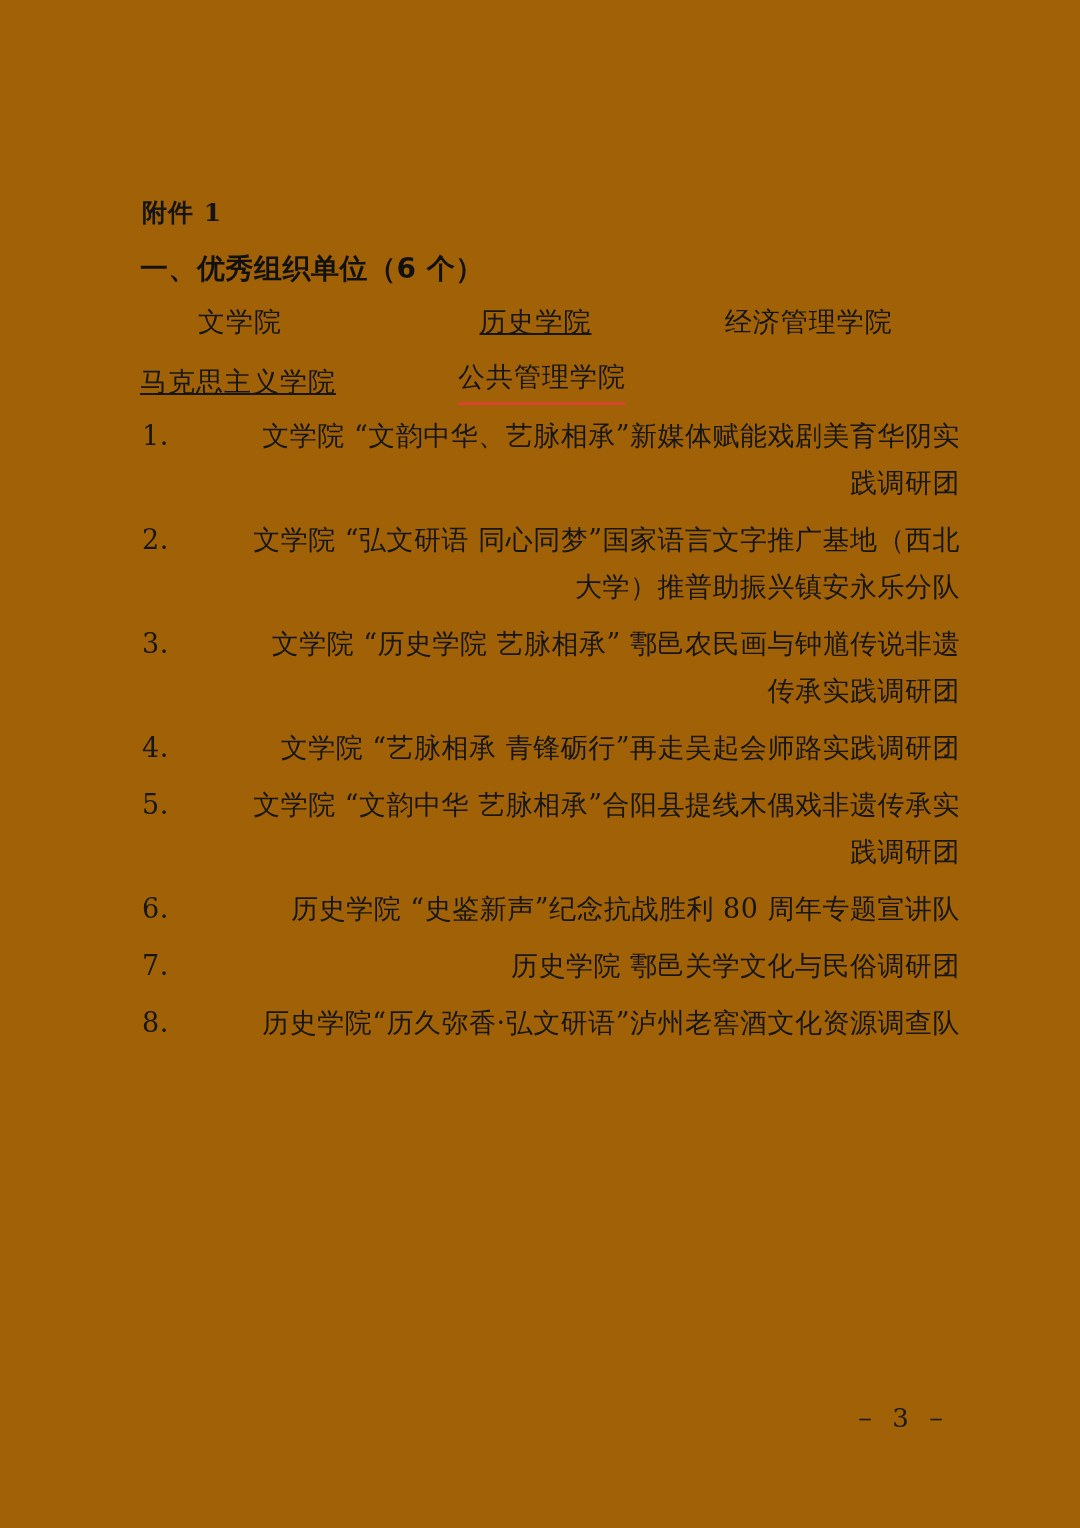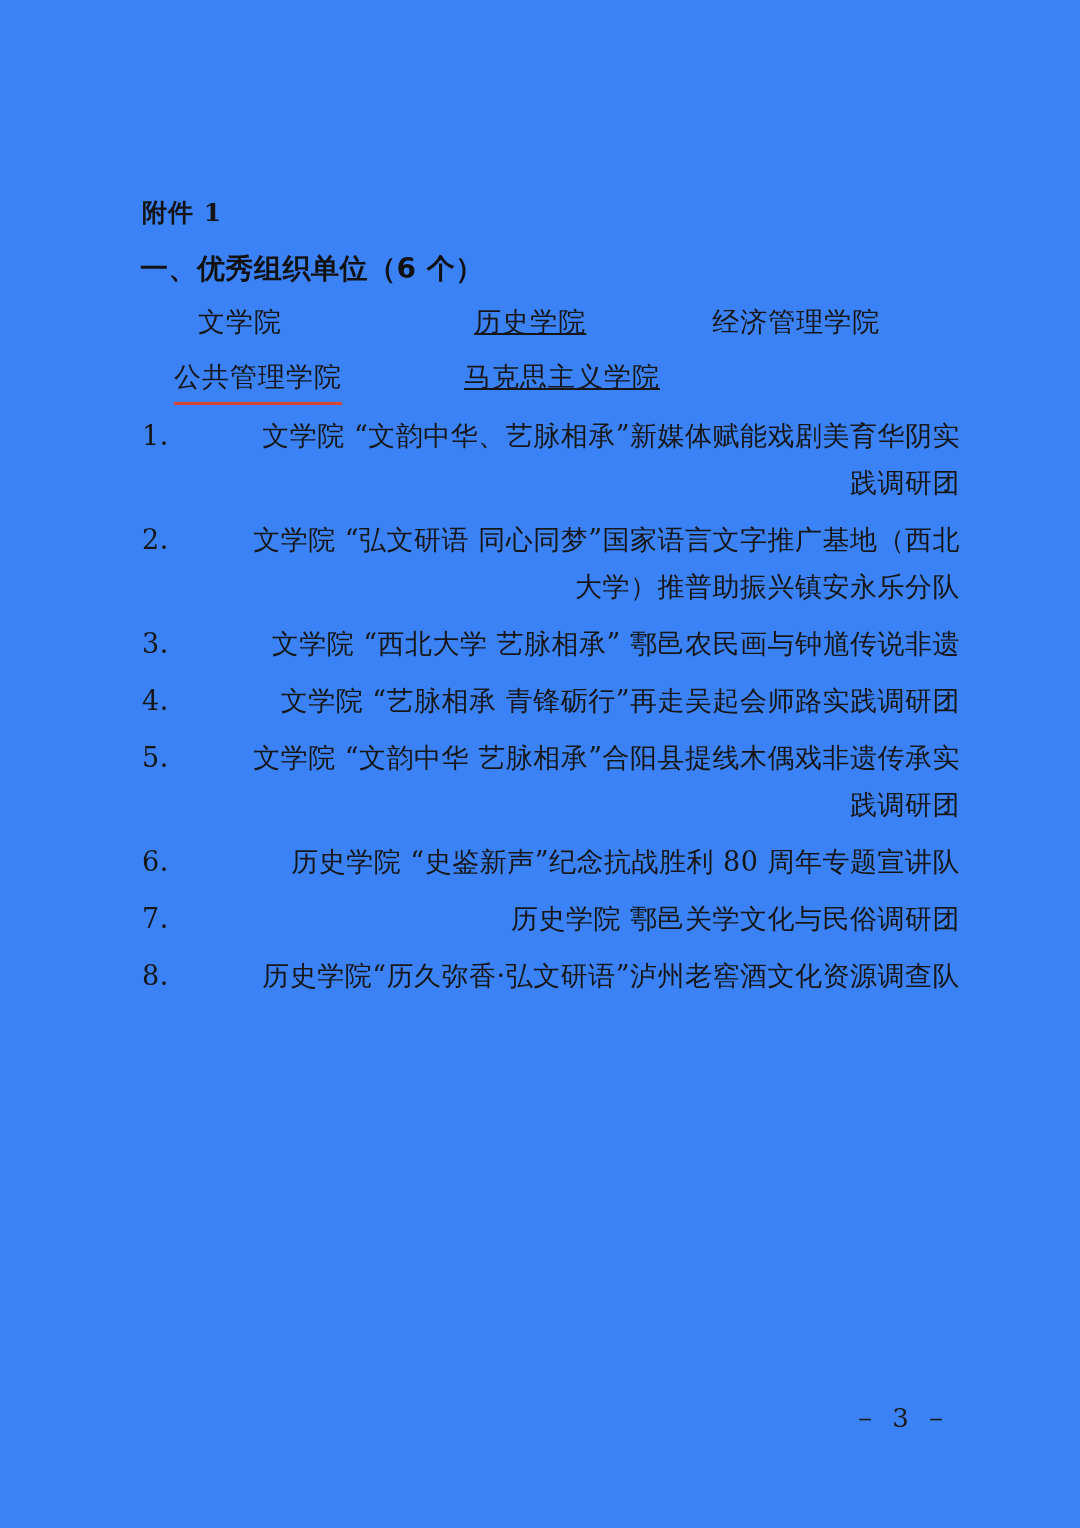--- a/index.html
+++ b/index.html
@@ -13,21 +13,21 @@
     position: relative;
     font-family: "DejaVu Serif", "Liberation Serif", serif;
     color: #1a1a1a;
     overflow: hidden;
   }
   .page {
     position: absolute;
     left: 0; top: 0;
     width: 1080px;
     height: 1528px;
-    background: #3b82f6;
+    background: #a16207;
   }
   .content {
     position: absolute;
     left: 140px;
     top: 196px;
     width: 820px;
   }
 
   .attachment-label {
     font-family: "DejaVu Serif", "Liberation Serif", serif;
@@ -59,22 +59,23 @@
     margin: 14px 0 6px 0;
     letter-spacing: 0.5px;
   }
 
   .org-grid {
     display: block;
     margin: 2px 0 6px 0;
   }
   .org-row {
     display: flex;
-    align-items: flex-start;
+    align-items: flex-end;
     margin-bottom: 8px;
+    gap: 19px;
   }
   .org-cell {
     font-size: 27px;
     line-height: 1.75;
     letter-spacing: 1px;
     color: #161616;
     white-space: nowrap;
   }
   .org-cell.c1 { width: 290px; padding-left: 58px; }
   .org-cell.c2 { width: 250px; text-decoration: underline; }
@@ -141,24 +142,24 @@
 
     <div class="section-head">一、优秀组织单位（6 个）</div>
 
     <div class="org-grid">
       <div class="org-row">
         <div class="org-cell c1">文学院</div>
         <div class="org-cell c2">历史学院</div>
         <div class="org-cell c3">经济管理学院</div>
       </div>
       <div class="org-row second">
+        <div class="org-cell c2">马克思主义学院</div>
         <div class="org-cell c1">
           <span class="underline-red">公共管理学院</span>
         </div>
-        <div class="org-cell c2">马克思主义学院</div>
       </div>
     </div>
 
 
     <ul class="list">
       <li>
         <span class="num">1.</span>
         <span class="txt">
           <span>文学院 “文韵中华、艺脉相承”新媒体赋能戏剧美育华阴实</span>
           <span class="cont">践调研团</span>
@@ -167,21 +168,22 @@
       <li>
         <span class="num">2.</span>
         <span class="txt">
           <span>文学院 “弘文研语 同心同梦”国家语言文字推广基地（西北</span>
           <span class="cont">大学）推普助振兴镇安永乐分队</span>
         </span>
       </li>
       <li>
         <span class="num">3.</span>
         <span class="txt">
-          <span>文学院 “西北大学 艺脉相承” 鄠邑农民画与钟馗传说非遗</span>
+          <span>文学院 “历史学院 艺脉相承” 鄠邑农民画与钟馗传说非遗</span>
+          <span class="cont">传承实践调研团</span>
         </span>
       </li>
       <li>
         <span class="num">4.</span>
         <span class="txt">
           <span>文学院 “艺脉相承 青锋砺行”再走吴起会师路实践调研团</span>
         </span>
       </li>
       <li>
         <span class="num">5.</span>

